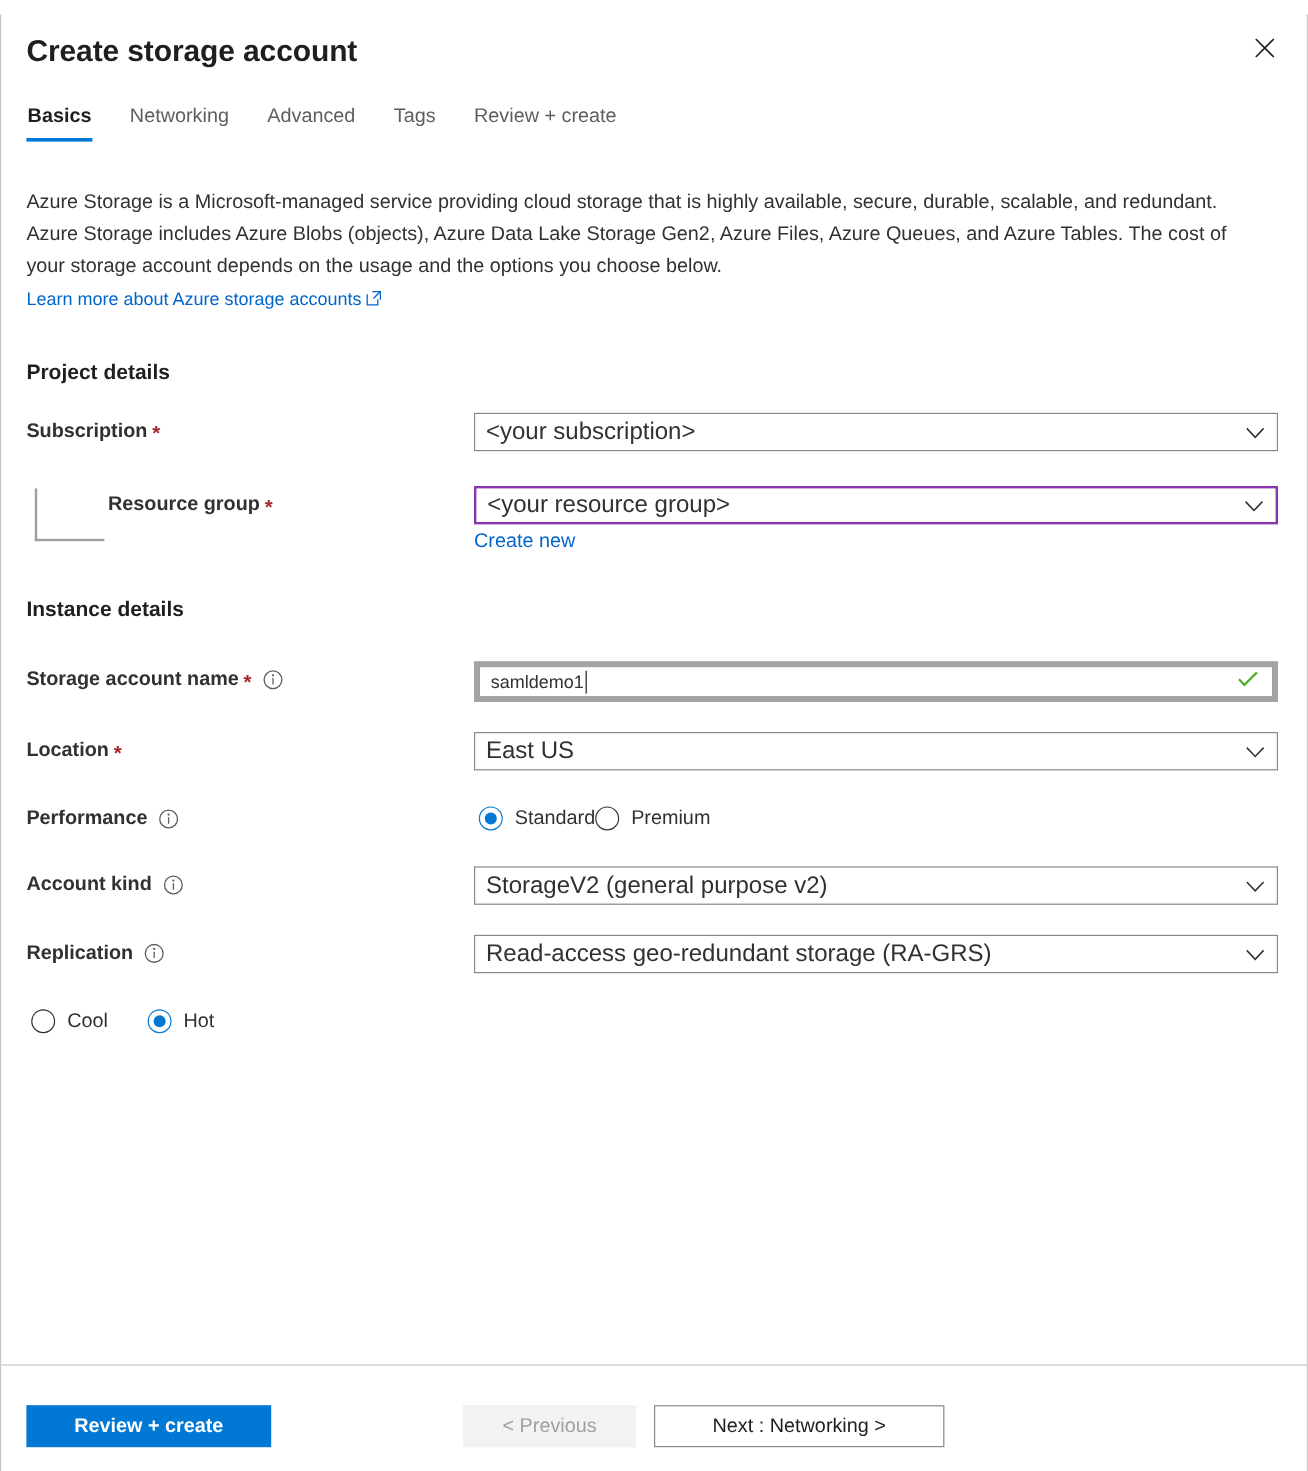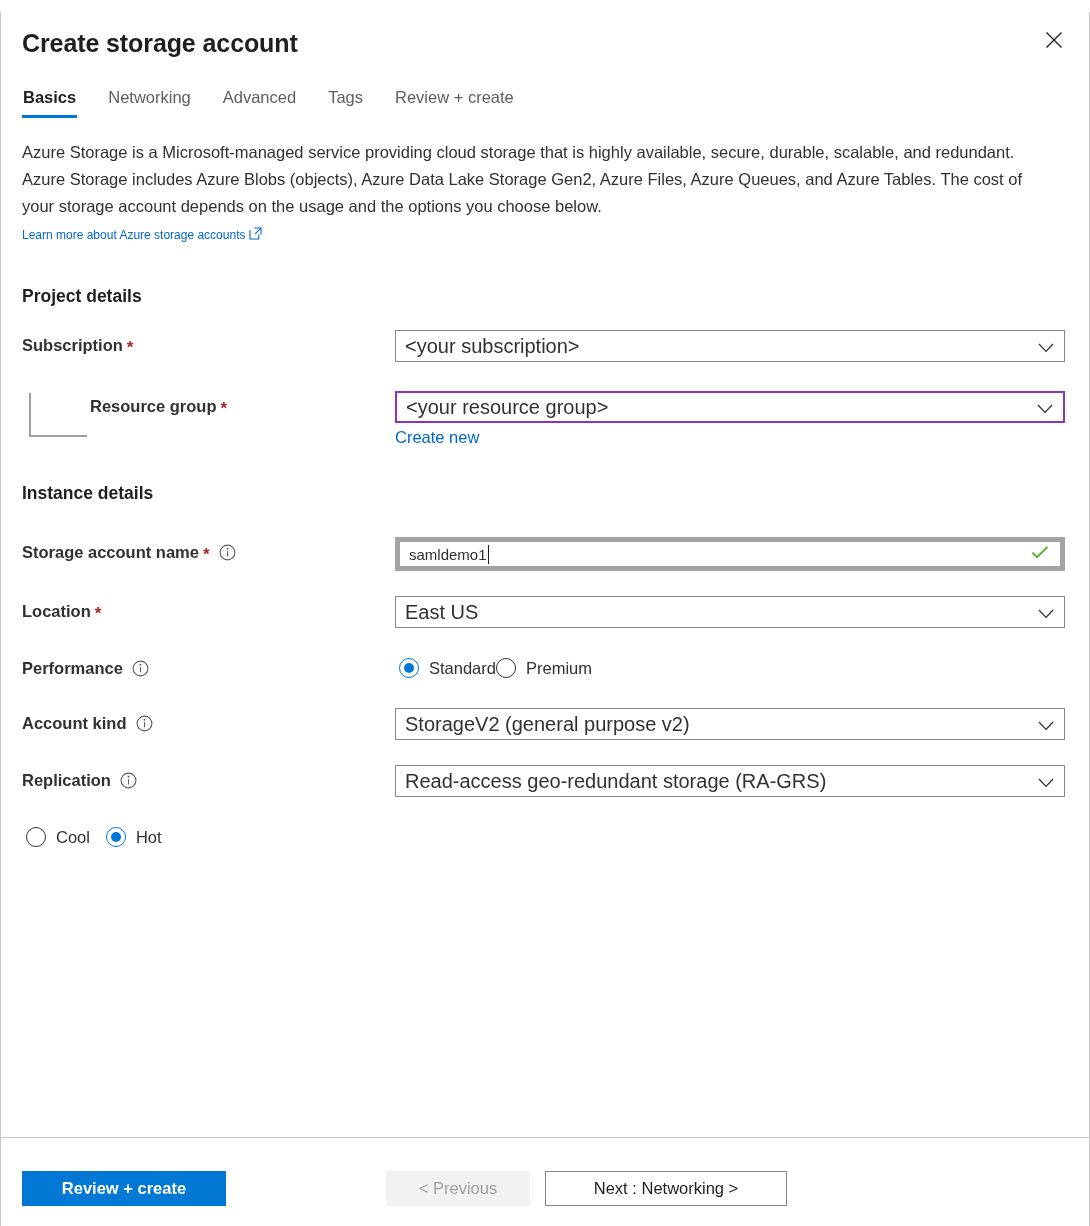--- a/index.html
+++ b/index.html
@@ -85,27 +85,27 @@
   .content {
     flex: 1 1 auto;
     padding: 0 21px;
     overflow: hidden;
   }
   .desc {
     font-size: 16.5px;
     line-height: 27px;
     color: #323130;
     max-width: 1035px;
-    margin-top: 21px;
+    margin-top: 37px;
   }
   .link {
     color: #0066cc;
     text-decoration: none;
     cursor: pointer;
-    font-size: 12px;
+    font-size: 15px;
   }
   .ext-icon {
     display: inline-block;
     vertical-align: -1px;
     margin-left: 4px;
   }
   .section-title {
     font-size: 17.5px;
     font-weight: 600;
     color: #201f1e;
@@ -525,21 +525,21 @@
                 </svg>
             </span>
           </div>
         </div>
       </div>
 
       <div class="gap-sm"></div>
 
       <div class="row">
         <div class="field-cell">
-          <div class="radio-group" style="gap:16px">
+          <div class="radio-group" style="gap:33px">
             <label class="radio-opt">
               <span class="radio"></span>
               <span>Cool</span>
             </label>
             <label class="radio-opt">
               <span class="radio sel"></span>
               <span>Hot</span>
             </label>
           </div>
         </div>

